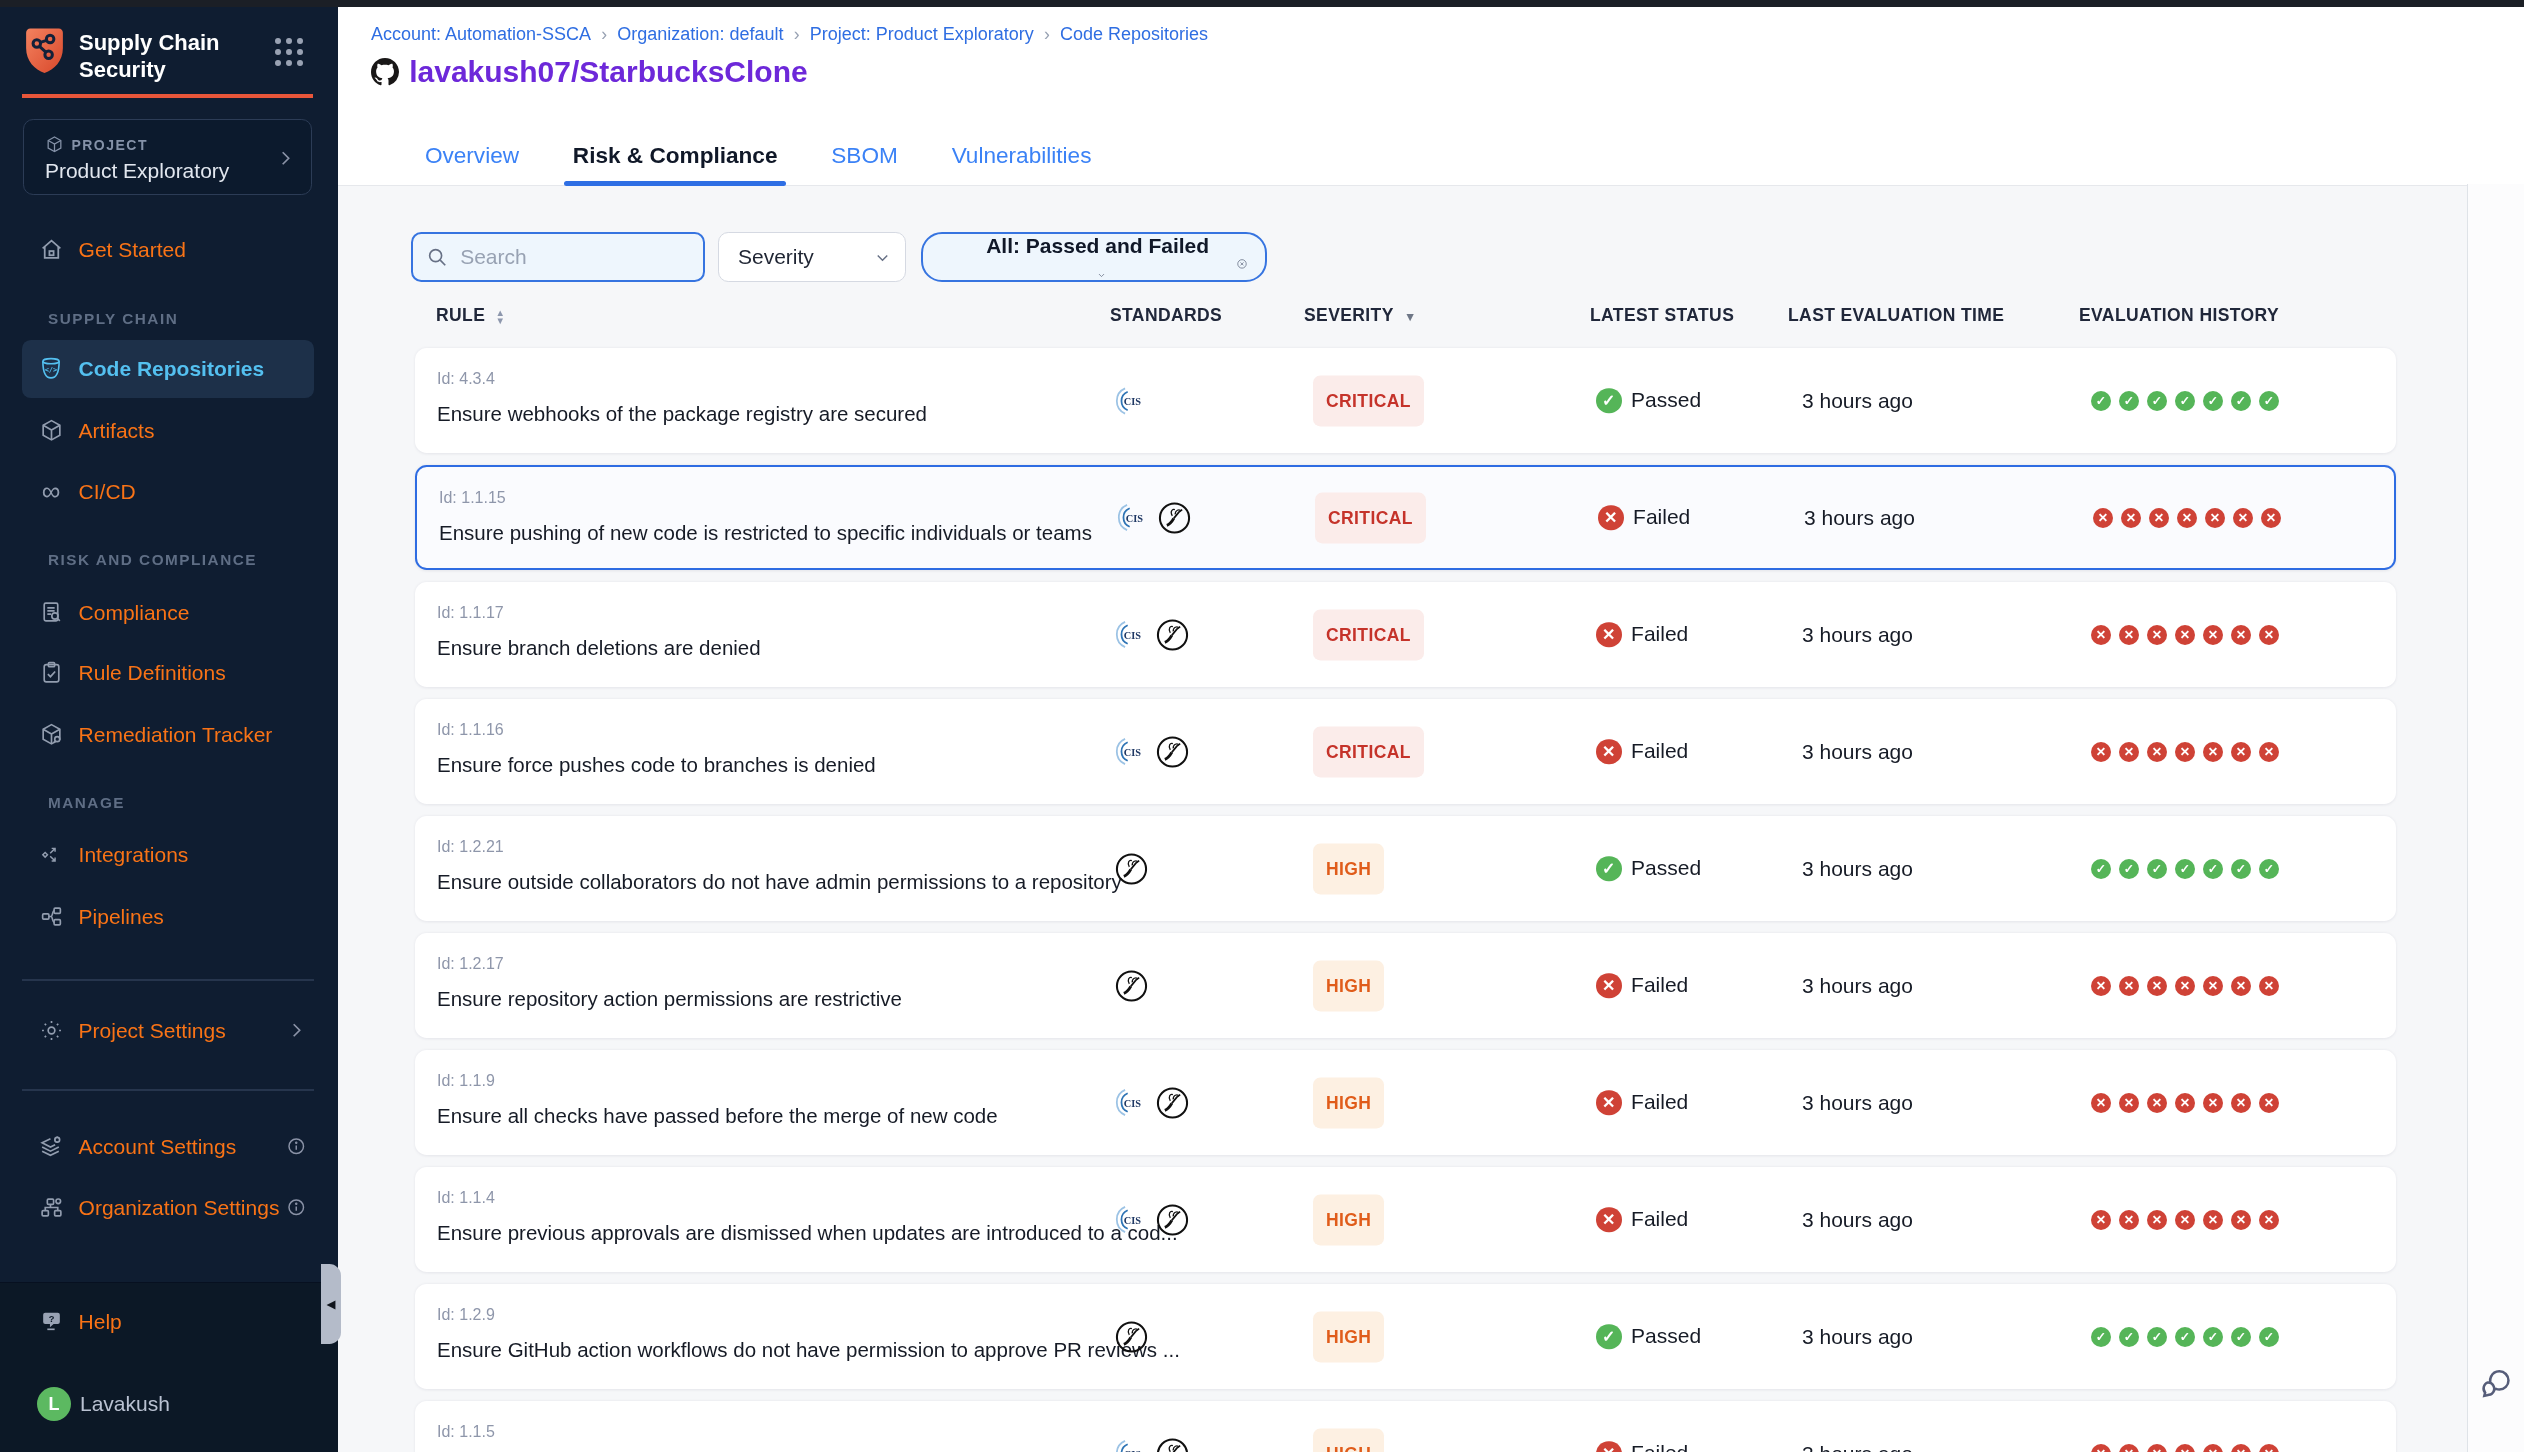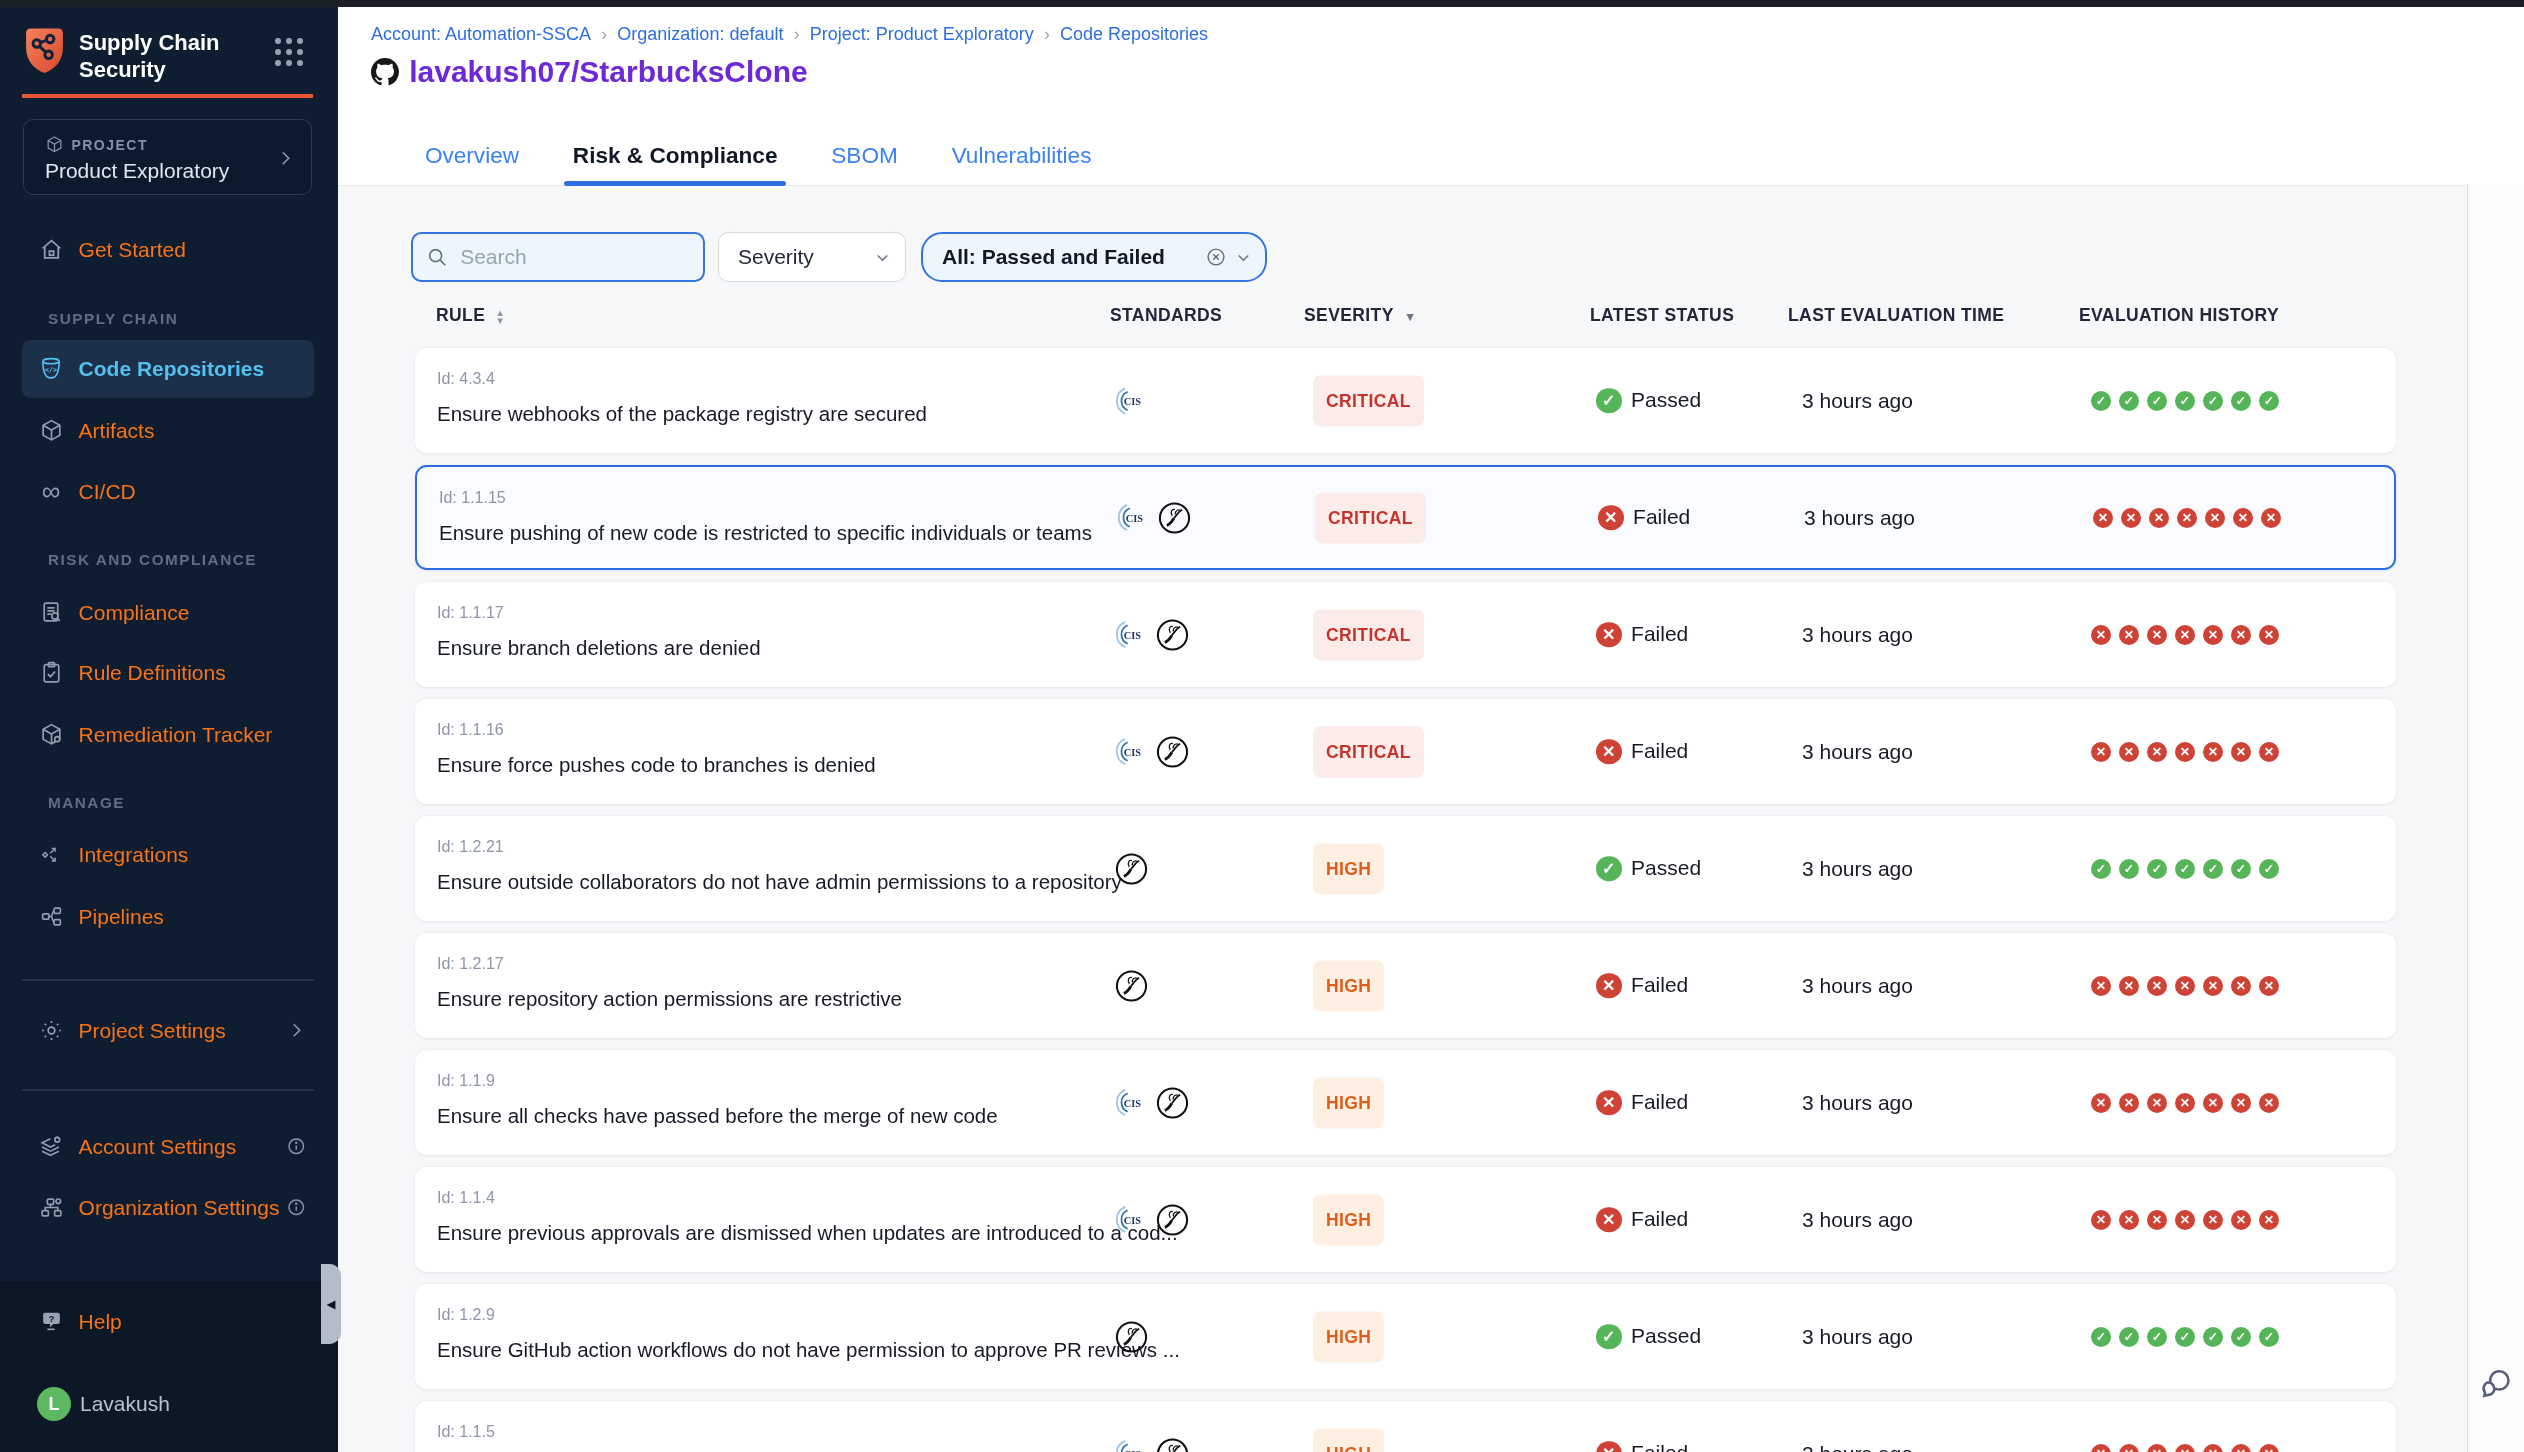--- a/index.html
+++ b/index.html
@@ -40,21 +40,21 @@
   #tabs{position:absolute;left:84px;bottom:-1.5px;display:flex;gap:48px;}
   .tab{font-size:22.6px;color:#3b82f6;padding:0 2.9px 17.5px 2.9px;cursor:pointer;position:relative;}
   .tab.active{color:#101828;font-weight:bold;}
   .tab.active::after{content:"";position:absolute;left:-5.8px;right:-5.8px;bottom:0;height:5.1px;border-radius:2.9px;background:#2f6fe4;}
   
   .search-box{position:absolute;left:411px;top:232px;width:294px;height:50px;border:2.2px solid #3674e0;background:#eef6fd;border-radius:10.2px;box-sizing:border-box;display:flex;align-items:center;}
   .search-box svg{margin-left:13px;}
   .search-box input{border:none;background:transparent;outline:none;font-size:21px;color:#1f2533;margin-left:10.2px;width:212px;font-family:"Liberation Sans",sans-serif;}
   .search-box input::placeholder{color:#98a2b3;}
   .select-box{position:absolute;left:718px;top:232px;width:188px;height:50px;border:1.5px solid #d5d9e2;background:#fff;border-radius:10.2px;box-sizing:border-box;display:flex;align-items:center;justify-content:space-between;padding:0 13px 0 19px;cursor:pointer;font-size:21px;color:#1f2533;}
-  .chip-box{position:absolute;left:921px;top:232px;width:346px;height:50px;border:2.2px solid #3674e0;background:#eef6fd;border-radius:21px;box-sizing:border-box;display:flex;align-items:center;padding:0 11.7px 0 19px;cursor:pointer;font-size:21px;font-weight:600;color:#101828;}
+  .chip-box{position:absolute;left:921px;top:232px;width:346px;height:50px;border:2.2px solid #3674e0;background:#eef6fd;border-radius:21px;box-sizing:border-box;display:flex;align-items:center;padding:0 11.7px 0 19px;cursor:pointer;font-size:21px;font-weight:600;color:#101828;flex-direction:column;}
   .chip-box .clear{margin-left:auto;}
   
   #thead{position:absolute;left:415px;top:301px;width:1981px;height:32px;font-size:17.5px;font-weight:bold;color:#20273a;letter-spacing:0.4px;}
   #thead span.col{position:absolute;top:4.4px;}
   .sort-pair{display:inline-flex;flex-direction:column;margin-left:10.2px;vertical-align:middle;line-height:8px;color:#8d97ad;font-size:9.5px;cursor:pointer;}
   .sort-pair i::after{content:"▲";font-style:normal;}
   .sort-pair i+i::after{content:"▼";}
   .sort-desc{margin-left:10.2px;color:#6f7787;font-size:12.4px;cursor:pointer;}
   .sort-desc::after{content:"▼";}
   #rows{position:absolute;left:0;top:0;width:2525px;height:1452px;pointer-events:none;}

